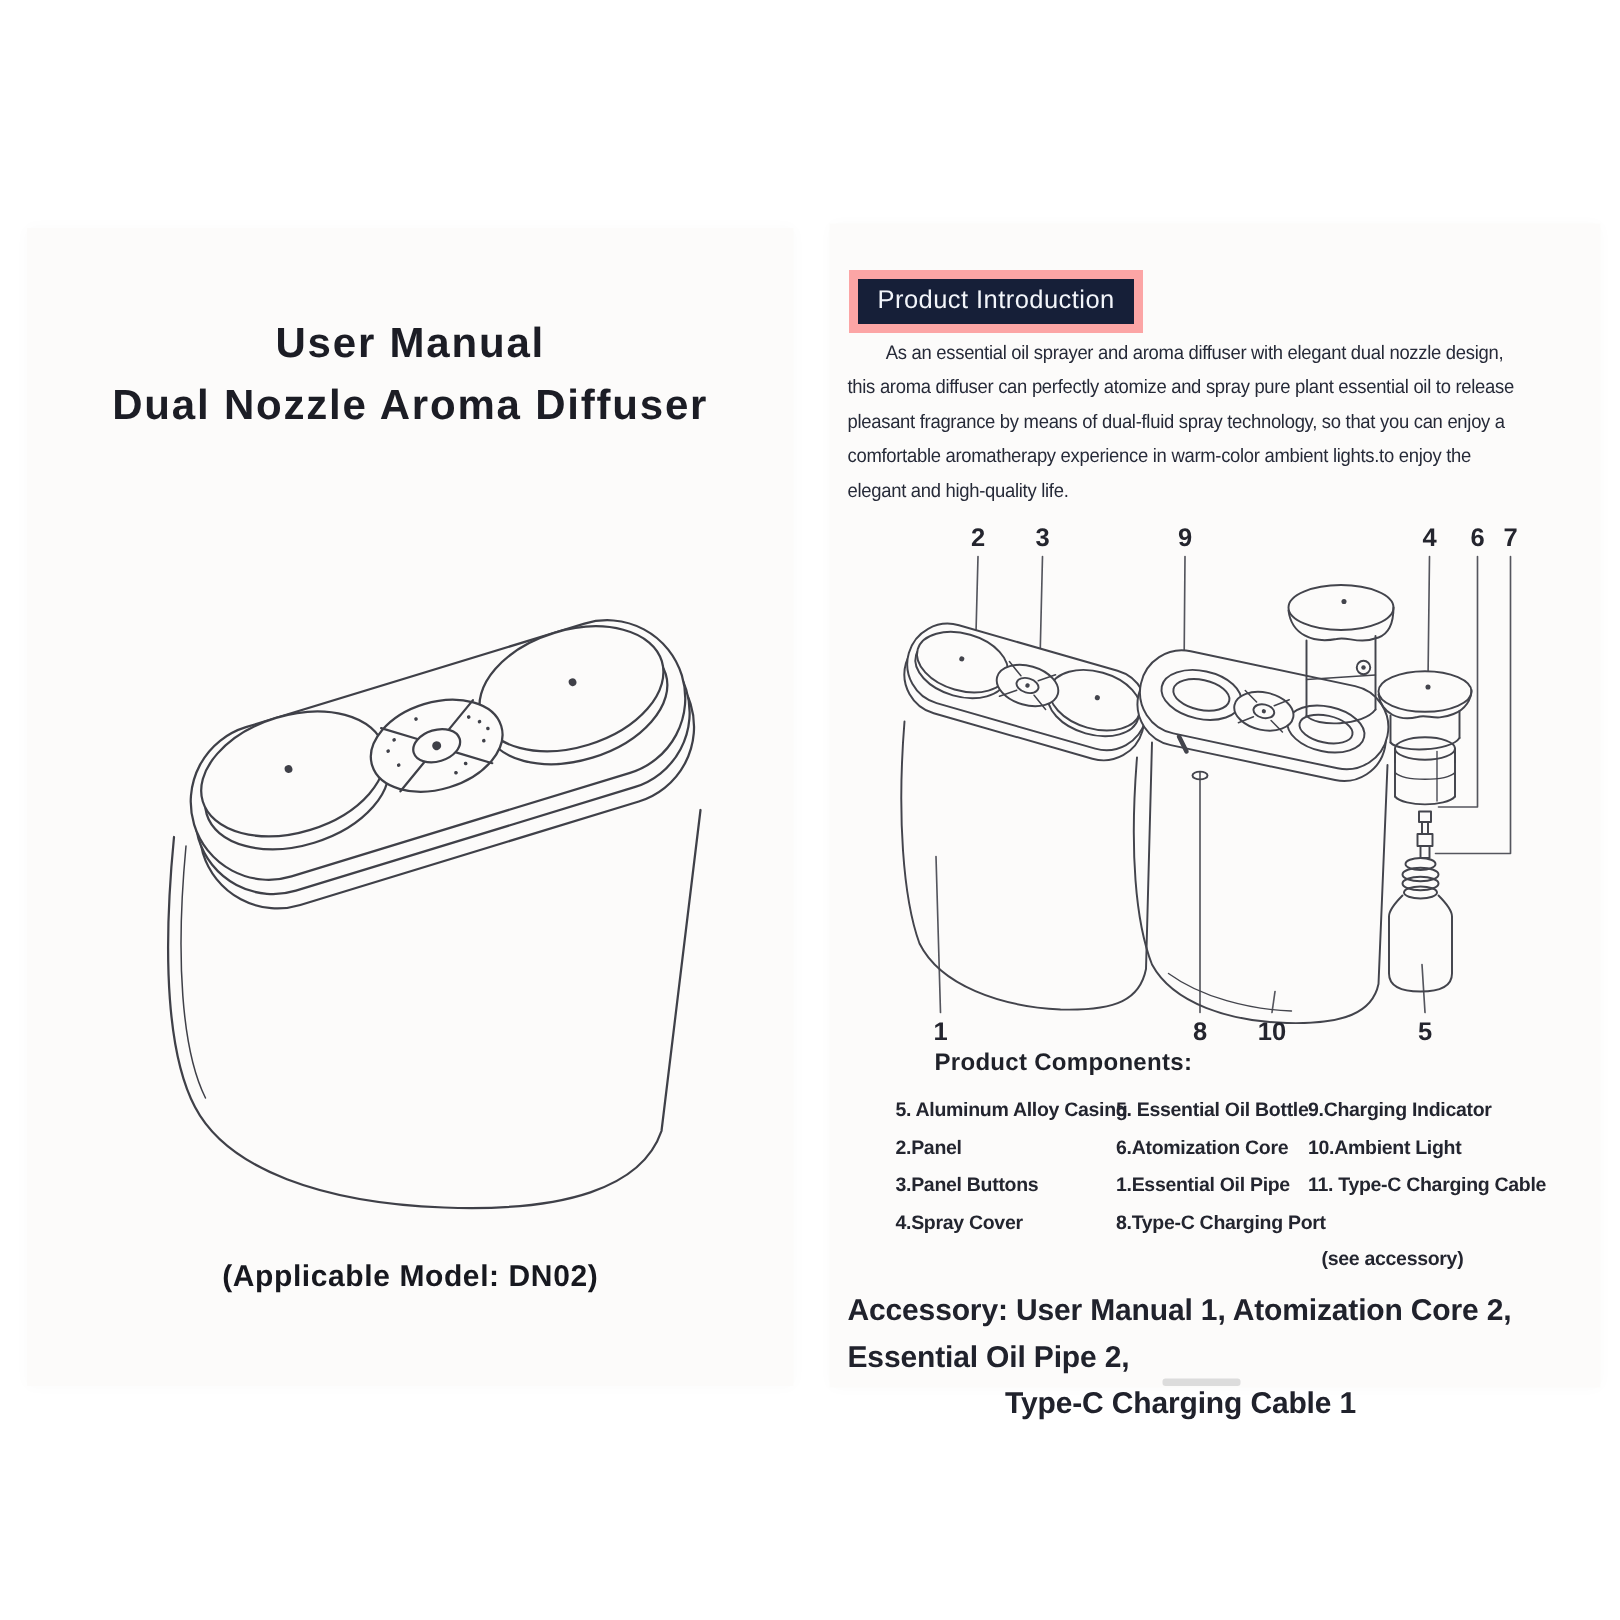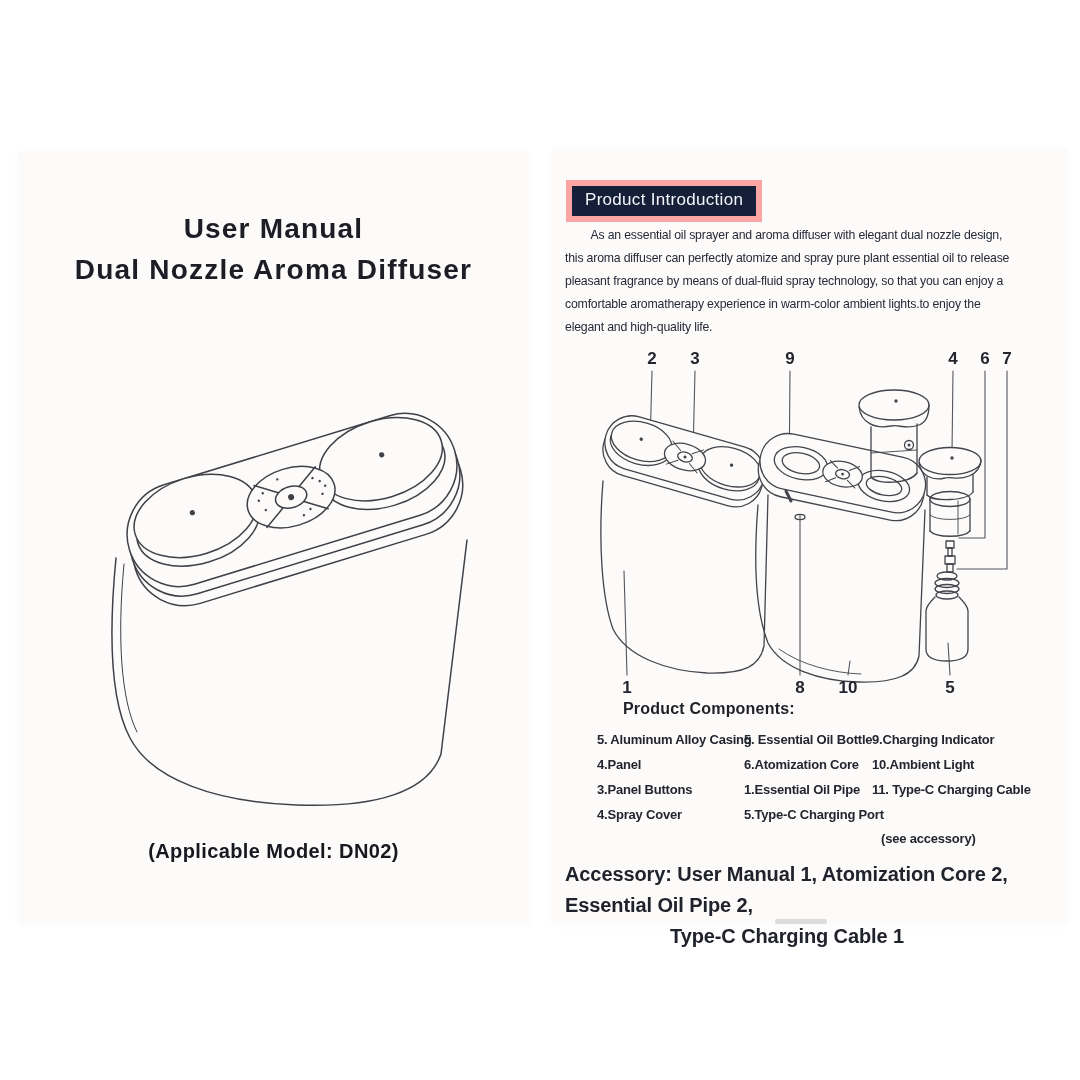--- a/index.html
+++ b/index.html
@@ -237,29 +237,29 @@
       <span class="co" style="left:74px;top:333px">1</span>
       <span class="co" style="left:247px;top:333px">8</span>
       <span class="co" style="left:295px;top:333px">10</span>
       <span class="co" style="left:397px;top:333px">5</span>
     </div>
 
     <div class="components-heading">Product Components:</div>
 
     <div class="comp-col c1">
       <div>5. Aluminum Alloy Casing</div>
-      <div>4.Panel</div>
+      <div>2.Panel</div>
       <div>3.Panel Buttons</div>
       <div>4.Spray Cover</div>
     </div>
     <div class="comp-col c2">
       <div>5. Essential Oil Bottle</div>
       <div>6.Atomization Core</div>
       <div>1.Essential Oil Pipe</div>
-      <div>5.Type-C Charging Port</div>
+      <div>8.Type-C Charging Port</div>
     </div>
     <div class="comp-col c3">
       <div>9.Charging Indicator</div>
       <div>10.Ambient Light</div>
       <div>11. Type-C Charging Cable</div>
       <div class="indent">(see accessory)</div>
     </div>
 
     <div class="accessory">
       <div class="line1">Accessory: User Manual 1, Atomization Core 2, Essential Oil Pipe 2,</div>

